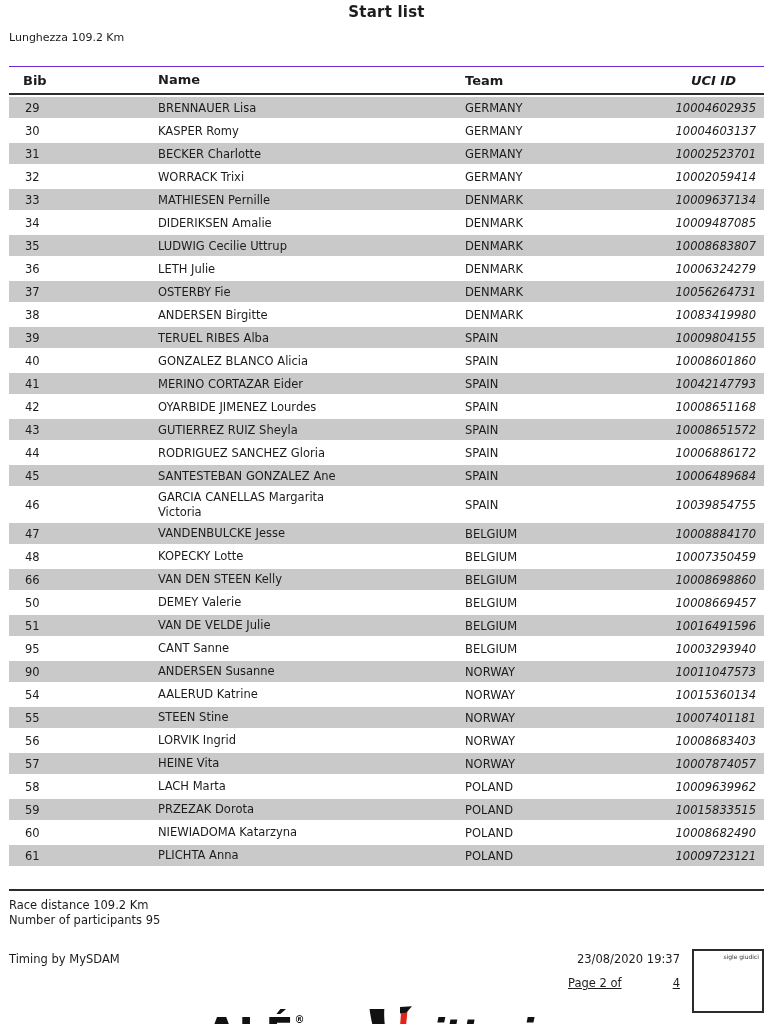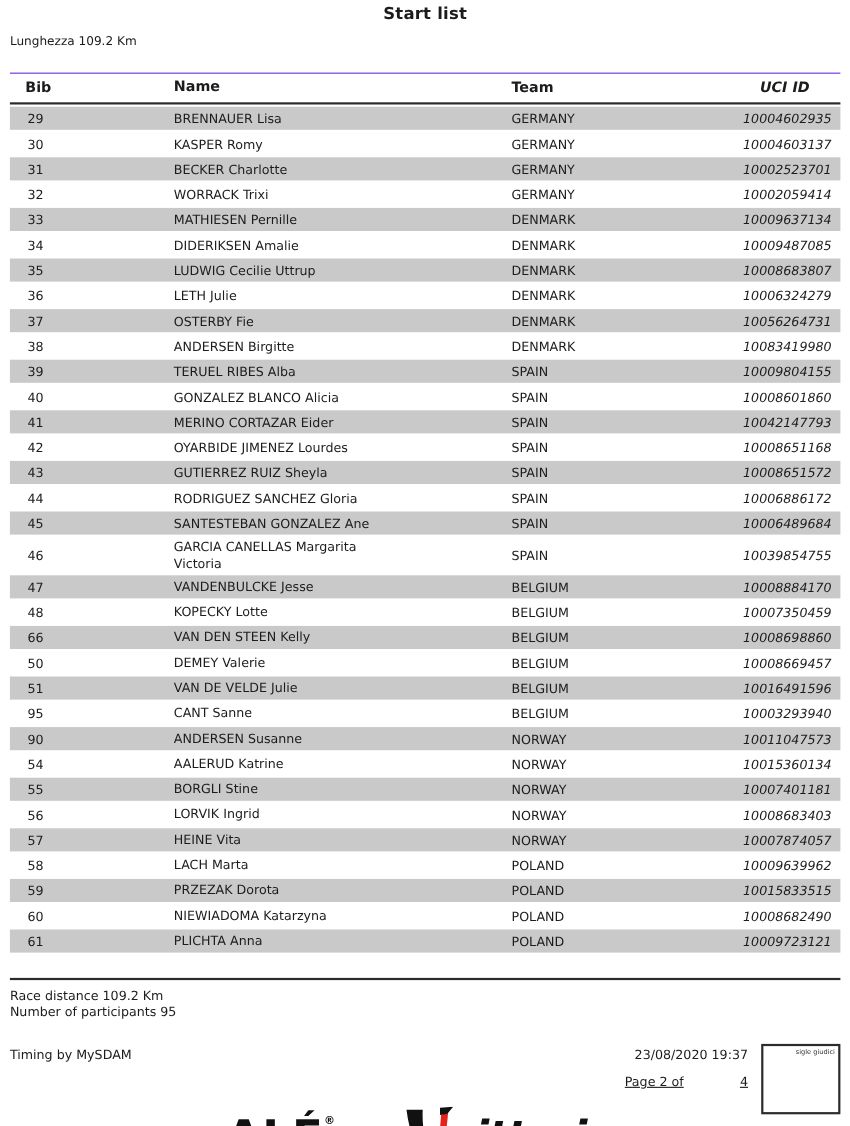--- a/index.html
+++ b/index.html
@@ -241,21 +241,21 @@
         <div class="c-uci">10011047573</div>
       </div>
         <div class="row">
         <div class="c-bib">54</div>
         <div class="c-name">AALERUD Katrine</div>
         <div class="c-team">NORWAY</div>
         <div class="c-uci">10015360134</div>
       </div>
         <div class="row">
         <div class="c-bib">55</div>
-        <div class="c-name">BORGLI Stine</div>
+        <div class="c-name">STEEN Stine</div>
         <div class="c-team">NORWAY</div>
         <div class="c-uci">10007401181</div>
       </div>
         <div class="row">
         <div class="c-bib">56</div>
         <div class="c-name">LORVIK Ingrid</div>
         <div class="c-team">NORWAY</div>
         <div class="c-uci">10008683403</div>
       </div>
         <div class="row">

